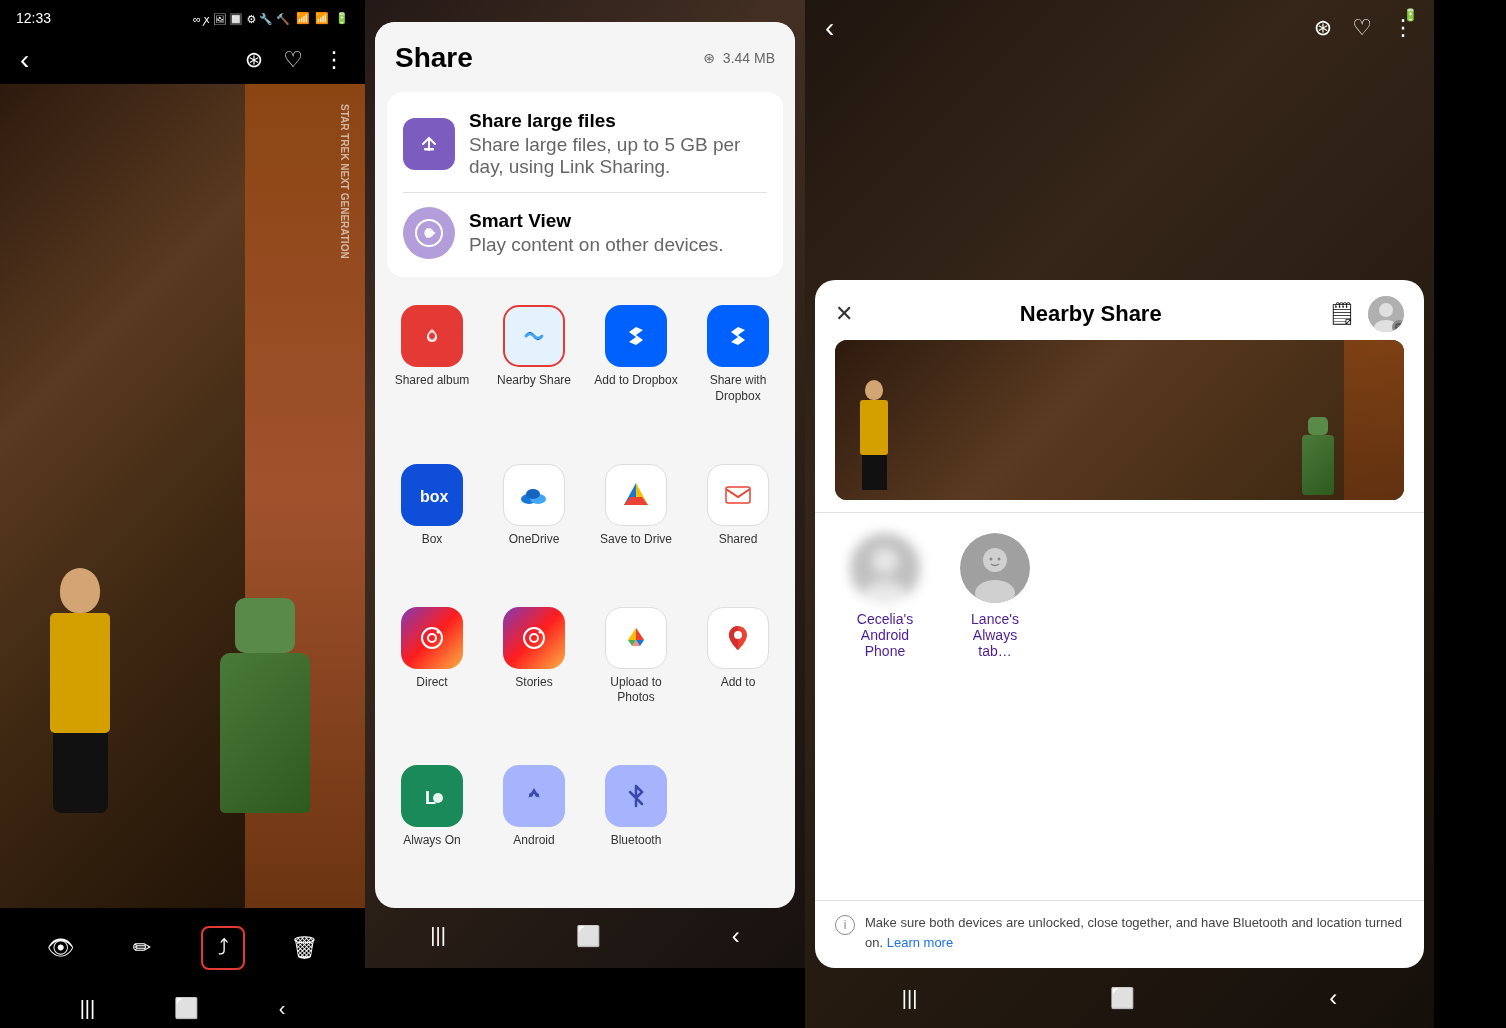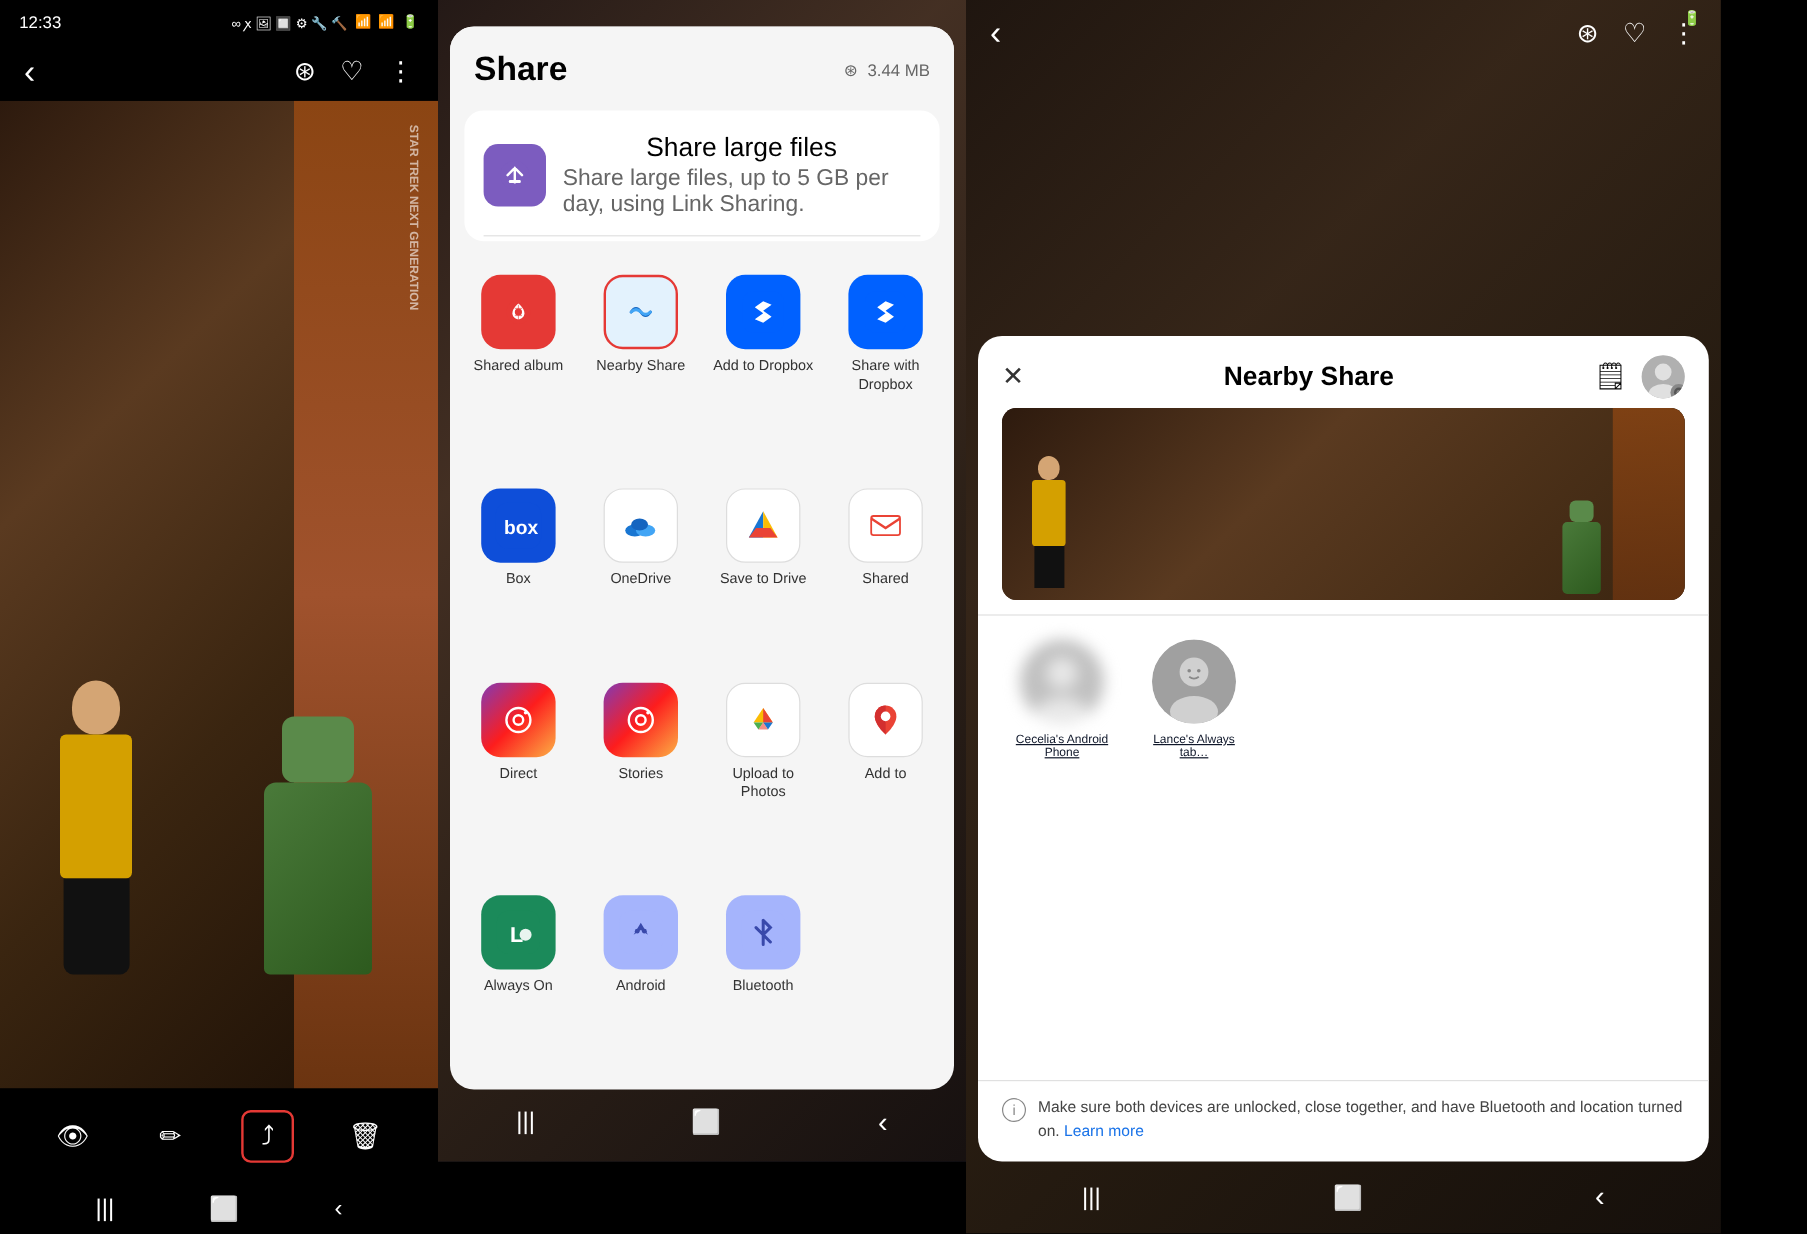--- a/index.html
+++ b/index.html
@@ -226,24 +226,23 @@
       height: 52px;
       border-radius: 12px;
       display: flex;
       align-items: center;
       justify-content: center;
       font-size: 24px;
     }
     .icon-purple { background: #7c5cbf; }
     .share-large-text { flex: 1; }
     .share-large-title {
-      font-size: 22px;
-      font-weight: 400;
+      font-size: 19px;
+      font-weight: 700;
       color: #000;
-      text-align: center;
     }
     .share-large-sub {
       font-size: 19px;
       color: #666;
       margin-top: 2px;
     }
     .divider {
       height: 1px;
       background: #e0e0e0;
       margin: 0 16px;
@@ -396,25 +395,24 @@
       background: #d0d0d0;
       display: flex;
       align-items: center;
       justify-content: center;
       overflow: hidden;
     }
     .device-avatar.blurred {
       filter: blur(6px);
     }
     .device-name {
-      font-size: 10px;
-      color: #0f172a;
+      font-size: 14px;
+      color: #4c1d95;
       text-align: center;
       max-width: 80px;
-      text-decoration: underline;
     }
     .nearby-info {
       display: flex;
       align-items: flex-start;
       gap: 10px;
       padding: 12px 20px 16px;
       border-top: 1px solid #e0e0e0;
     }
     .info-icon {
       width: 20px;
@@ -546,20 +544,33 @@
             <path d="M8 14 L14 8 L20 14 M14 8 L14 20" stroke="#fff" stroke-width="2" stroke-linecap="round"></path>
             <rect x="9" y="18" width="10" height="2.5" rx="1" fill="#fff"></rect>
           </svg>
         </div>
         <div class="share-large-text">
           <div class="share-large-title">Share large files</div>
           <div class="share-large-sub">Share large files, up to 5 GB per day, using Link Sharing.</div>
         </div>
       </div>
       <div class="divider"></div>
+      <div class="share-large-item">
+        <div class="smartview-icon">
+          <svg width="30" height="30" viewBox="0 0 30 30" fill="none">
+            <circle cx="15" cy="15" r="13" stroke="#fff" stroke-width="2" fill="none"></circle>
+            <polygon points="12,10 22,15 12,20" fill="#fff"></polygon>
+            <circle cx="15" cy="15" r="4" stroke="#fff" stroke-width="1.5" fill="none"></circle>
+          </svg>
+        </div>
+        <div class="share-large-text">
+          <div class="share-large-title">Smart View</div>
+          <div class="share-large-sub">Play content on other devices.</div>
+        </div>
+      </div>
     </div>
 
     <div class="apps-grid">
 
       <div class="app-item">
         <div class="app-icon bg-red">
           <svg width="34" height="34" viewBox="0 0 34 34" fill="none">
             <circle cx="17" cy="17" r="10" fill="#e53935"></circle>
             <path d="M17 10 C17 10 12 14 12 18 C12 21 14.5 23 17 23 C19.5 23 22 21 22 18 C22 14 17 10 17 10Z" fill="#fff"></path>
             <circle cx="17" cy="17" r="3" fill="#e53935"></circle>

